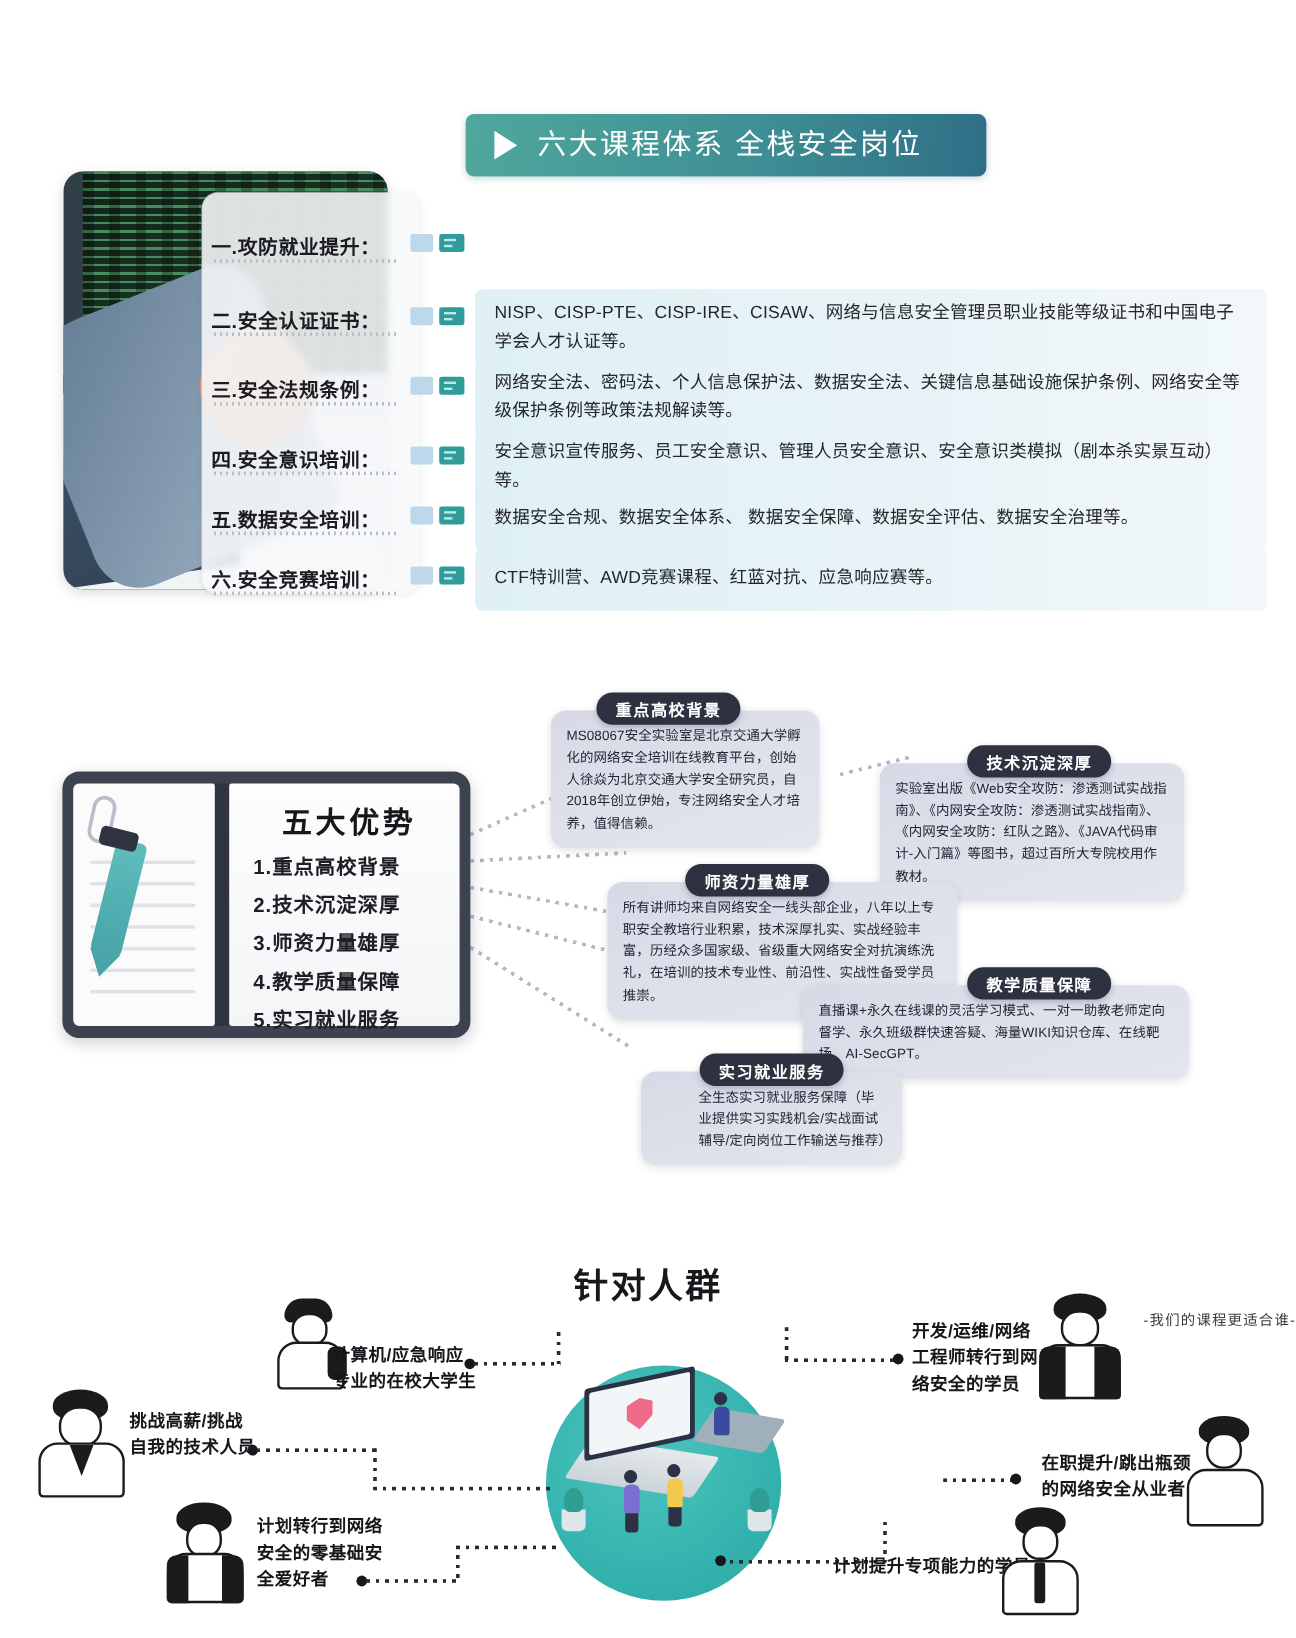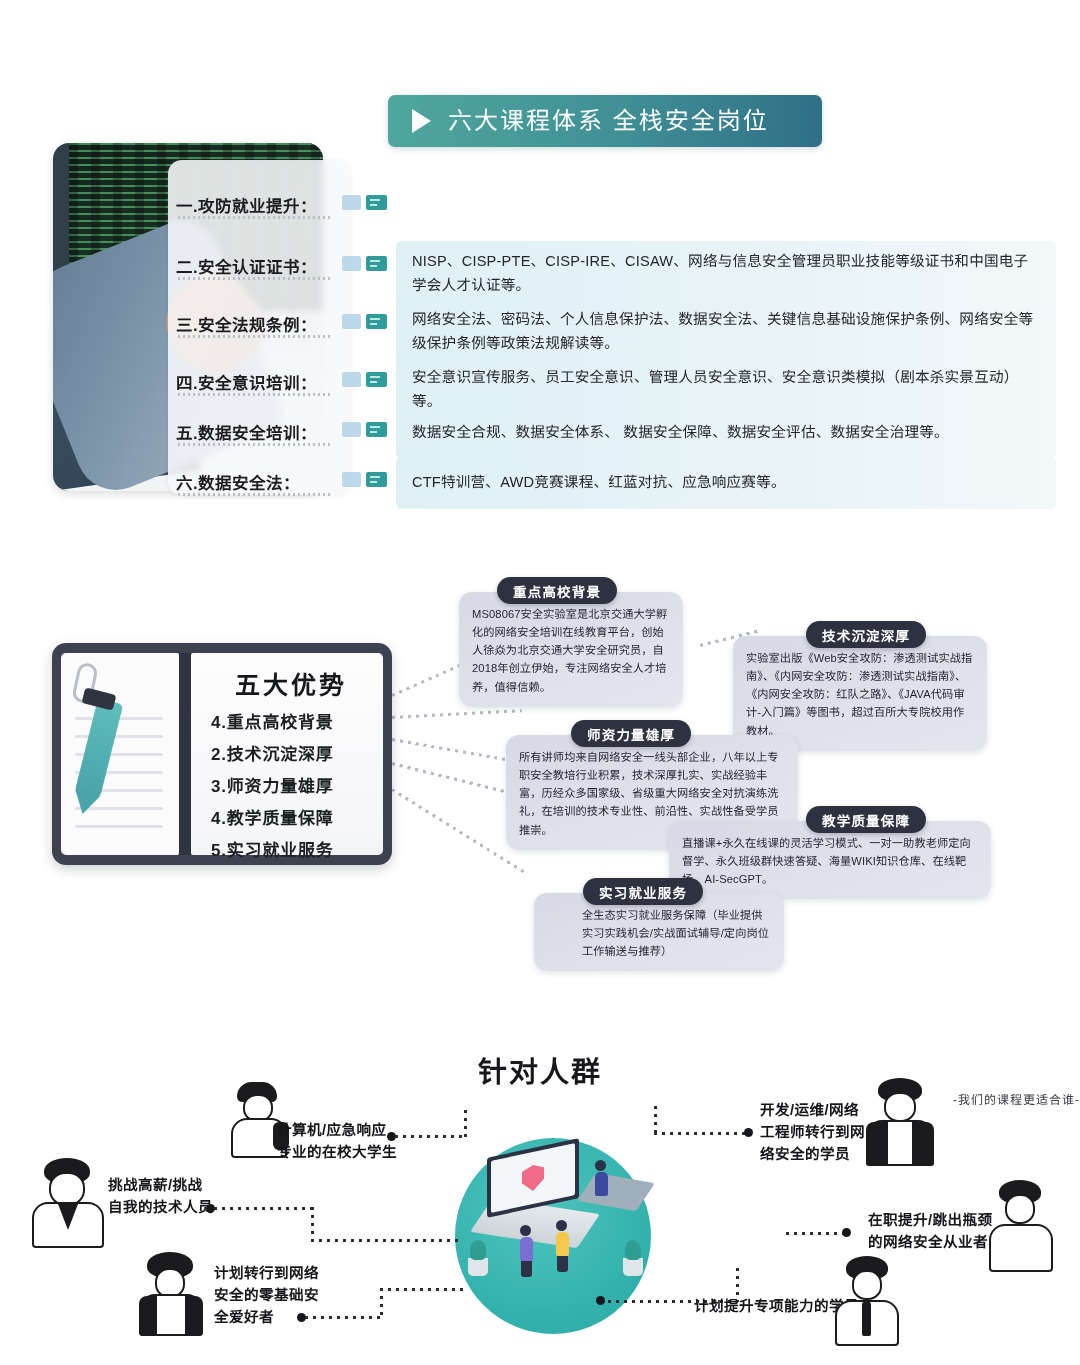--- a/index.html
+++ b/index.html
@@ -421,21 +421,21 @@
     </div>
     <div class="chip-pair">
         <span class="chip-a"></span>
         <span class="chip-b"></span>
       </div>
     <div class="course-desc single">数据安全合规、数据安全体系、 数据安全保障、数据安全评估、数据安全治理等。</div>
   </div>
 
   <div class="course-row" style="top:457px">
     <div class="course-label">
-      <div class="lbl-text">六.数据安全法：</div>
+      <div class="lbl-text">六.安全竞赛培训：</div>
       <div class="lbl-dots"></div>
     </div>
     <div class="chip-pair">
         <span class="chip-a"></span>
         <span class="chip-b"></span>
       </div>
     <div class="course-desc single">CTF特训营、AWD竞赛课程、红蓝对抗、应急响应赛等。</div>
   </div>
 </div>
 
@@ -455,21 +455,21 @@
       <div class="nb-line" style="top:82px; width:88px;"></div>
       <div class="nb-line" style="top:100px; width:88px;"></div>
       <div class="nb-line" style="top:118px; width:88px;"></div>
       <div class="nb-line" style="top:136px; width:88px;"></div>
       <div class="nb-line" style="top:154px; width:88px;"></div>
       <div class="nb-line" style="top:172px; width:88px;"></div>
     </div>
     <div class="nb-spine"></div>
     <div class="nb-rightpage">
       <div class="adv-title">五大优势</div>
-      <div class="adv-item">4.重点高校背景</div>
+      <div class="adv-item">1.重点高校背景</div>
       <div class="adv-item">2.技术沉淀深厚</div>
       <div class="adv-item">3.师资力量雄厚</div>
       <div class="adv-item">4.教学质量保障</div>
       <div class="adv-item">5.实习就业服务</div>
     </div>
   </div>
   <div class="pen-cap"></div>
   <div class="pen"></div>
 
   <div class="adv-pill" style="left:497px; top:29px;">重点高校背景</div>
@@ -478,21 +478,21 @@
   <div class="adv-pill" style="left:806px; top:73px;">技术沉淀深厚</div>
   <div class="adv-card" style="left:733px; top:88px; width:254px;">实验室出版《Web安全攻防：渗透测试实战指南》、《内网安全攻防：渗透测试实战指南》、《内网安全攻防：红队之路》、《JAVA代码审计-入门篇》等图书，超过百所大专院校用作教材。</div>
 
   <div class="adv-pill" style="left:571px; top:172px;">师资力量雄厚</div>
   <div class="adv-card" style="left:506px; top:187px; width:292px;">所有讲师均来自网络安全一线头部企业，八年以上专职安全教培行业积累，技术深厚扎实、实战经验丰富，历经众多国家级、省级重大网络安全对抗演练洗礼，在培训的技术专业性、前沿性、实战性备受学员推崇。</div>
 
   <div class="adv-pill" style="left:806px; top:258px;">教学质量保障</div>
   <div class="adv-card" style="left:669px; top:273px; width:322px;">直播课+永久在线课的灵活学习模式、一对一助教老师定向督学、永久班级群快速答疑、海量WIKI知识仓库、在线靶场、AI-SecGPT。</div>
 
   <div class="adv-pill" style="left:583px; top:330px;">实习就业服务</div>
-  <div class="adv-card" style="left:534px; top:345px; width:250px;padding-left:48px;">全生态实习就业服务保障（毕业提供实习实践机会/实战面试辅导/定向岗位工作输送与推荐）</div>
+  <div class="adv-card" style="left:534px; top:345px; width:218px;padding-left:48px;">全生态实习就业服务保障（毕业提供实习实践机会/实战面试辅导/定向岗位工作输送与推荐）</div>
 </div>
 
 <div id="section-audience">
 
   <div class="aud-title">针对人群</div>
   <div class="aud-sub">-我们的课程更适合谁-</div>
 
   <div class="hero-circle"></div>
   <div class="hero-pad"></div>
   <div class="hero-keyboard"></div>

